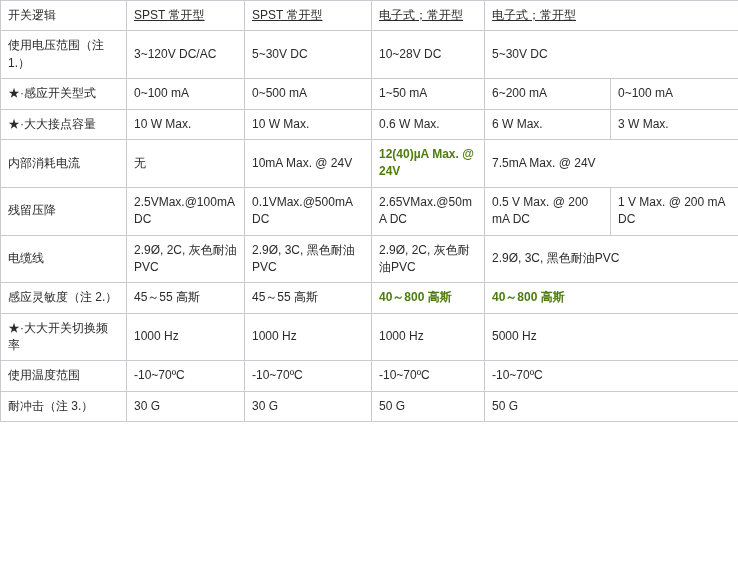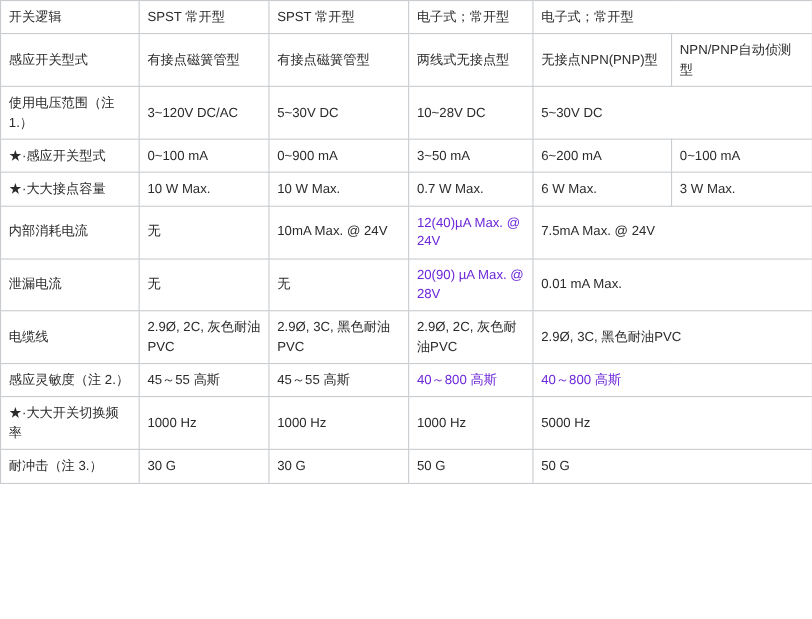--- a/index.html
+++ b/index.html
@@ -38,23 +38,25 @@
     word-wrap: break-word;
     overflow-wrap: break-word;
     background: #ffffff;
   }
   td.rowhead {
     background: #f0f1f3;
     color: #2b2b2b;
   }
   td.hdr {
     background: #f0f1f3;
+    text-decoration: underline;
   }
   .hl {
-    color: #6d28d9;
+    color: #4d7c0f;
+    font-weight: bold;
   }
 </style>
 </head>
 <body>
 
 <div id="spec-wrap">
   <table class="spec">
     <colgroup>
       <col class="c0">
         <col class="c1">
@@ -65,63 +67,56 @@
     </colgroup>
     <tbody>
         <tr>
           <td class="rowhead">开关逻辑</td>
           <td class="hdr"><span>SPST 常开型</span></td>
           <td class="hdr"><span>SPST 常开型</span></td>
           <td class="hdr"><span>电子式；常开型</span></td>
           <td colspan="2" class="hdr"><span>电子式；常开型</span></td>
         </tr>
         <tr>
-          <td class="rowhead">感应开关型式</td>
-          <td><span>有接点磁簧管型</span></td>
-          <td><span>有接点磁簧管型</span></td>
-          <td><span>两线式无接点型</span></td>
-          <td><span>无接点NPN(PNP)型</span></td>
-          <td><span>NPN/PNP自动侦测型</span></td>
-        </tr>
-        <tr>
           <td class="rowhead">使用电压范围（注 1.）</td>
           <td><span>3~120V DC/AC</span></td>
           <td><span>5~30V DC</span></td>
           <td><span>10~28V DC</span></td>
           <td colspan="2"><span>5~30V DC</span></td>
         </tr>
         <tr>
           <td class="rowhead">★·感应开关型式</td>
           <td><span>0~100 mA</span></td>
-          <td><span>0~900 mA</span></td>
-          <td><span>3~50 mA</span></td>
+          <td><span>0~500 mA</span></td>
+          <td><span>1~50 mA</span></td>
           <td><span>6~200 mA</span></td>
           <td><span>0~100 mA</span></td>
         </tr>
         <tr>
           <td class="rowhead">★·大大接点容量</td>
           <td><span>10 W Max.</span></td>
           <td><span>10 W Max.</span></td>
-          <td><span>0.7 W Max.</span></td>
+          <td><span>0.6 W Max.</span></td>
           <td><span>6 W Max.</span></td>
           <td><span>3 W Max.</span></td>
         </tr>
         <tr>
           <td class="rowhead">内部消耗电流</td>
           <td><span>无</span></td>
           <td><span>10mA Max. @ 24V</span></td>
           <td><span class="hl">12(40)µA Max. @ 24V</span></td>
           <td colspan="2"><span>7.5mA Max. @ 24V</span></td>
         </tr>
         <tr>
-          <td class="rowhead">泄漏电流</td>
-          <td><span>无</span></td>
-          <td><span>无</span></td>
-          <td><span class="hl">20(90) µA Max. @ 28V</span></td>
-          <td colspan="2"><span>0.01 mA Max.</span></td>
+          <td class="rowhead">残留压降</td>
+          <td><span>2.5VMax.@100mA DC</span></td>
+          <td><span>0.1VMax.@500mA DC</span></td>
+          <td><span>2.65VMax.@50mA DC</span></td>
+          <td><span>0.5 V Max. @ 200 mA DC</span></td>
+          <td><span>1 V Max. @ 200 mA DC</span></td>
         </tr>
         <tr>
           <td class="rowhead">电缆线</td>
           <td><span>2.9Ø, 2C, 灰色耐油PVC</span></td>
           <td><span>2.9Ø, 3C, 黑色耐油PVC</span></td>
           <td><span>2.9Ø, 2C, 灰色耐油PVC</span></td>
           <td colspan="2"><span>2.9Ø, 3C, 黑色耐油PVC</span></td>
         </tr>
         <tr>
           <td class="rowhead">感应灵敏度（注 2.）</td>
@@ -131,20 +126,27 @@
           <td colspan="2"><span class="hl">40～800 高斯</span></td>
         </tr>
         <tr>
           <td class="rowhead">★·大大开关切换频率</td>
           <td><span>1000 Hz</span></td>
           <td><span>1000 Hz</span></td>
           <td><span>1000 Hz</span></td>
           <td colspan="2"><span>5000 Hz</span></td>
         </tr>
         <tr>
+          <td class="rowhead">使用温度范围</td>
+          <td><span>-10~70ºC</span></td>
+          <td><span>-10~70ºC</span></td>
+          <td><span>-10~70ºC</span></td>
+          <td colspan="2"><span>-10~70ºC</span></td>
+        </tr>
+        <tr>
           <td class="rowhead">耐冲击（注 3.）</td>
           <td><span>30 G</span></td>
           <td><span>30 G</span></td>
           <td><span>50 G</span></td>
           <td colspan="2"><span>50 G</span></td>
         </tr>
       </tbody>
   </table>
 </div>
 

